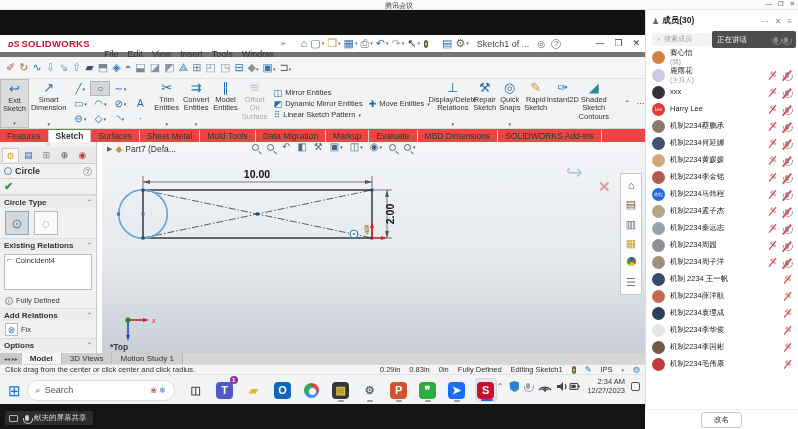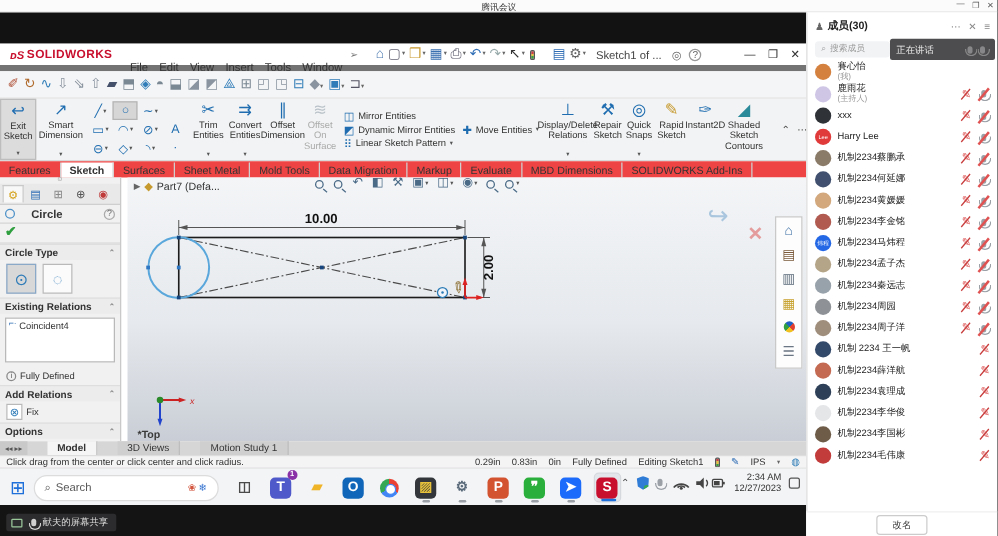--- a/index.html
+++ b/index.html
@@ -63,21 +63,21 @@
   .cmtabs{position:absolute;left:0;top:94px;width:645px;height:13px;background:#ef4444;display:flex;align-items:flex-end;font-size:8.5px;color:#333;}
   .cmtabs .tab{padding:1px 7px;border-right:1px solid #cfcfcf;cursor:default;white-space:nowrap;}
   .cmtabs .tab.active{background:#fff;font-weight:bold;}
 
   
   .pm{position:absolute;left:0;top:107px;width:97px;height:211px;background:#f1f1f1;border-right:1px solid #c9c9c9;font-size:8px;color:#333;}
   .pm-grip{height:5px;text-align:center;font-size:5px;color:#999;line-height:5px;}
   .pmtabs{display:flex;gap:1px;padding:1px 2px;border-bottom:1px solid #cfcfcf;background:#e9e9e9;}
   .pmtabs .pt{width:17px;height:14px;display:flex;align-items:center;justify-content:center;font-size:9px;}
   .pmtabs .pt.active{background:#f8f8f8;border:1px solid #c9c9c9;border-bottom:none;}
-  .pmhead{display:flex;align-items:center;gap:13px;padding:2px 4px;font-size:9px;font-weight:bold;border-bottom:1px solid #d5d5d5;}
+  .pmhead{display:flex;align-items:center;gap:3px;padding:2px 4px;font-size:9px;font-weight:bold;border-bottom:1px solid #d5d5d5;}
   .pmhead .circ{width:8px;height:8px;border:1.4px solid #4a8fc7;border-radius:50%;}
   .pmhead .help{margin-left:auto;font-weight:normal;color:#666;border:1px solid #aaa;border-radius:50%;width:9px;height:9px;font-size:7px;display:flex;align-items:center;justify-content:center;}
   .okrow{padding:2px 4px;border-bottom:1px solid #d5d5d5;}
   .ok{color:#2e9e3e;font-weight:bold;font-size:11px;line-height:1;}
   .sect{padding:2px 4px 1px;font-weight:bold;font-size:8px;border-top:1px solid #dedede;background:#ececec;display:flex;}
   .sect .mini{margin-left:auto;color:#888;font-size:6px;}
   .ctype{display:flex;gap:5px;padding:3px 5px;}
   .ctbtn{width:24px;height:24px;border:1px solid #b9b9b9;background:#fbfbfb;display:flex;align-items:center;justify-content:center;font-size:13px;color:#2f7cb8;}
   .ctbtn.sel{background:#d8d8d8;border-color:#8aa8c8;}
   .listbox{margin:3px 4px;background:#fff;border:1px solid #b9b9b9;height:36px;padding:1px 2px;font-size:7.5px;display:flex;align-items:flex-start;gap:2px;}
@@ -101,21 +101,21 @@
   .confirm{position:absolute;left:462px;top:18px;width:60px;height:48px;}
   .confirm .ex{position:absolute;left:2px;top:0;font-size:20px;color:#a9c6de;transform:scaleX(-1);}
   .confirm .xx{position:absolute;left:34px;top:18px;font-size:15px;color:#e49c9c;font-weight:bold;}
   .taskstrip{position:absolute;left:518px;top:31px;width:22px;height:122px;background:#fdfdfd;border:1px solid #c9c9c9;display:flex;flex-direction:column;align-items:center;justify-content:space-around;padding:2px 0;}
   .taskstrip span{font-size:11px;line-height:1;}
   .triadlbl{position:absolute;left:8px;top:200px;font-size:8.5px;font-weight:bold;color:#3a3a3a;}
 
   
   .mtabs{position:absolute;left:0;top:318px;width:645px;height:11px;background:#d6d6d6;display:flex;align-items:stretch;font-size:8px;color:#333;}
   .mtabs .nav{display:flex;align-items:center;gap:1px;font-size:6px;color:#555;padding:0 4px;background:#c9c9c9;}
-  .mtabs .dtab{padding:0 8px;display:flex;align-items:center;border-right:1px solid #bdbdbd;background:#cfcfcf;margin-left:16px;}
+  .mtabs .dtab{padding:0 8px;display:flex;align-items:center;border-right:1px solid #bdbdbd;background:#cfcfcf;}
   .mtabs .dtab.active{background:#f5f5f5;font-weight:bold;}
   .statusbar{position:absolute;left:0;top:329px;width:645px;height:10px;background:#f4f4f4;border-top:1px solid #ddd;display:flex;align-items:center;font-size:7.5px;color:#333;padding:0 5px;}
   .statusbar .right{margin-left:auto;display:flex;align-items:center;gap:9px;}
   .statusbar .pen{color:#2f6db5;font-size:8px;}
   .statusbar .globe{color:#2a7ab5;font-size:8px;}
   .pinkline{position:absolute;left:0;top:339px;width:645px;height:3px;background:linear-gradient(90deg,#f2c6de,#e9d9f2 60%,#f7f3ef);}
 
   
   .taskbar{left:0;top:374px;width:645px;height:30px;background:#f3f4f6;border-top:1px solid #e3e3e3;}
   .tb-left{position:absolute;left:8px;top:3px;display:flex;align-items:center;gap:6px;}
@@ -392,21 +392,21 @@
         <span class="lbl">Trim Entities</span>
         <span class="dd">▾</span>
       </div>
       <div class="bigbtn" style="width:33px;">
         <span class="ic">⇉</span>
         <span class="lbl">Convert Entities</span>
         <span class="dd">▾</span>
       </div>
       <div class="bigbtn" style="width:30px;">
         <span class="ic">∥</span>
-        <span class="lbl">Offset Dimension</span>
+        <span class="lbl">Model Entities</span>
       </div>
       <div class="bigbtn disabled" style="width:30px;">
         <span class="ic">≋</span>
         <span class="lbl">Offset On Surface</span>
       </div>
       <div class="rsep"></div>
       <div class="stackcol">
         <div class="stackrow">
           <span class="ic">◫</span>
           <span>Mirror Entities</span>

